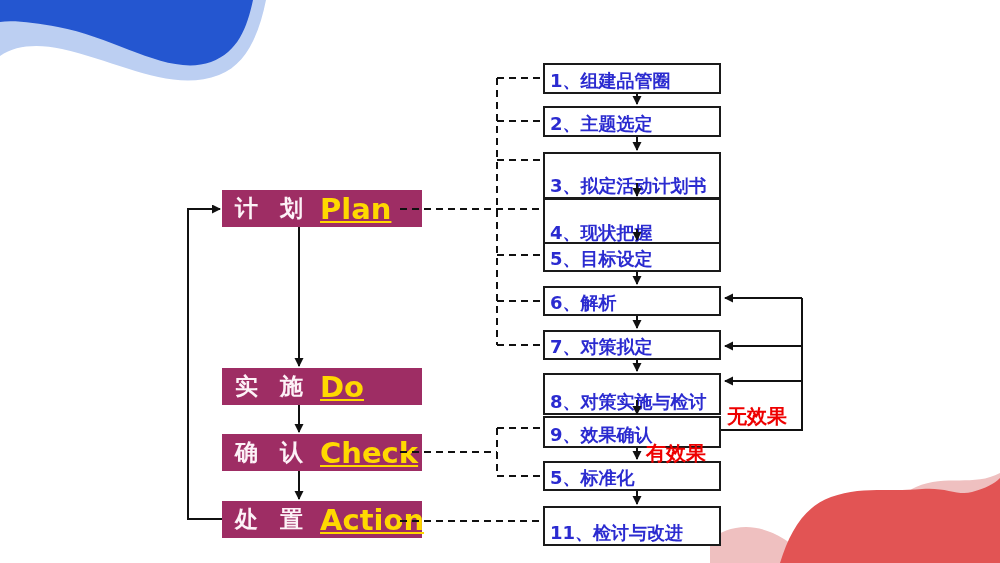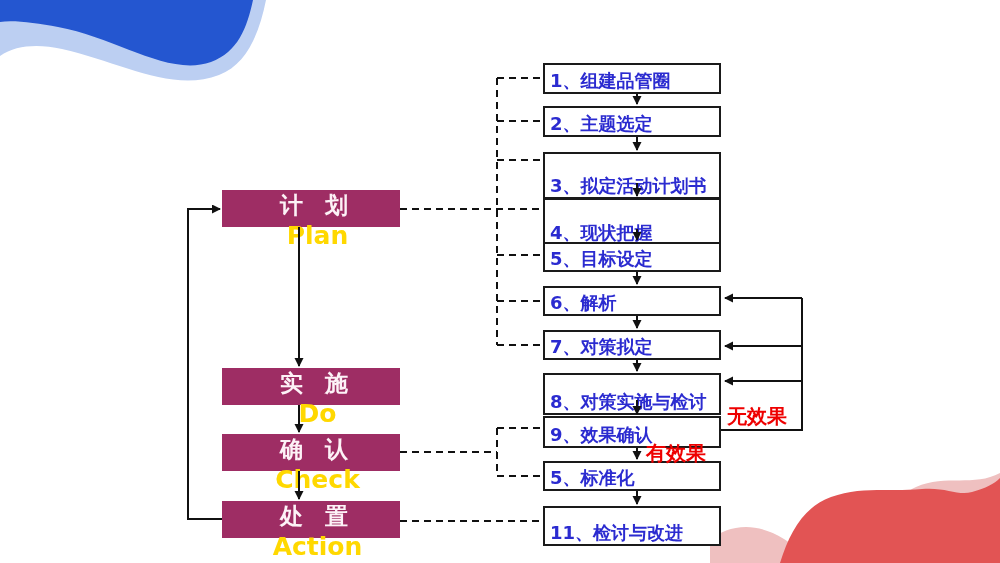--- a/index.html
+++ b/index.html
@@ -10,26 +10,26 @@
   .wave{position:absolute;pointer-events:none;}
   .wave.tl{left:0;top:0;}
   .wave.br{left:710px;top:443px;}
   .title{
     position:absolute;left:0;top:6px;width:1000px;margin:0;
     text-align:center;font-size:36px;font-weight:bold;letter-spacing:3px;
     color:var(--title_blue);
     text-shadow:-2px -2px 0 #9ebdf0, 2px 2px 2px rgba(17,55,140,.55);
   }
   .pdca{
-    position:absolute;left:222px;width:178px;height:37px;
+    position:absolute;left:222px;width:200px;height:37px;
     background:var(--pdca_box);
-    display:flex;align-items:center;padding-left:13px;box-sizing:border-box;flex-direction:column;
+    display:flex;align-items:center;padding-left:13px;box-sizing:border-box;
   }
   .pdca .cn{color:var(--pdca_cn_text);font-size:23px;font-weight:bold;letter-spacing:7px;white-space:nowrap;}
-  .pdca .en{color:var(--pdca_en_text);font-size:25px;font-weight:bold;white-space:nowrap;}
+  .pdca .en{color:var(--pdca_en_text);font-size:29px;font-weight:bold;margin-left:10px;white-space:nowrap;text-decoration:underline;}
   .step{
     position:absolute;left:543px;width:178px;box-sizing:border-box;
     background:#fff;border:2px solid var(--step_border);
     display:flex;align-items:flex-end;padding:1px 5px;
   }
   .step span{
     color:var(--step_text);font-size:18px;font-weight:bold;line-height:21px;
     word-break:break-all;
   }
   .redlbl{

